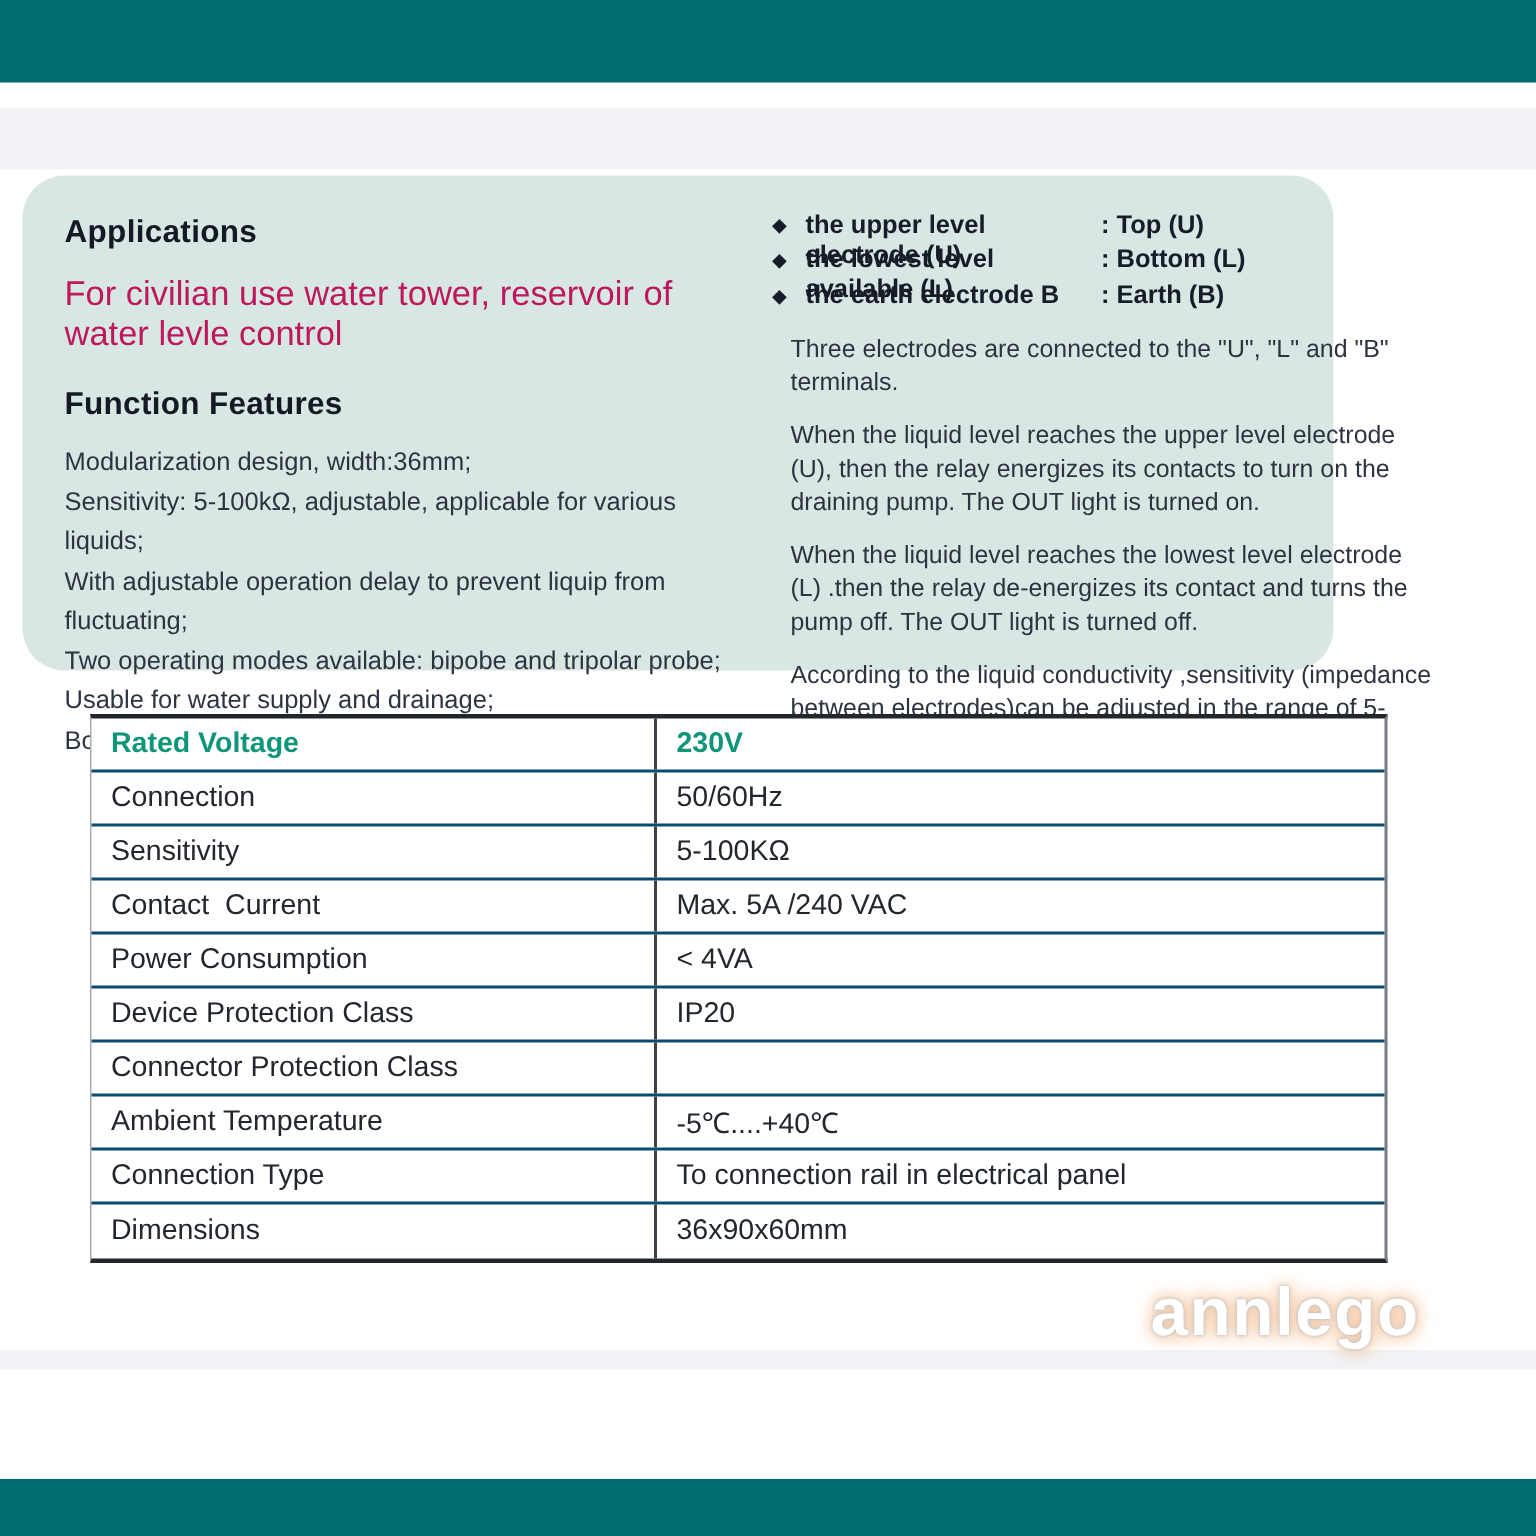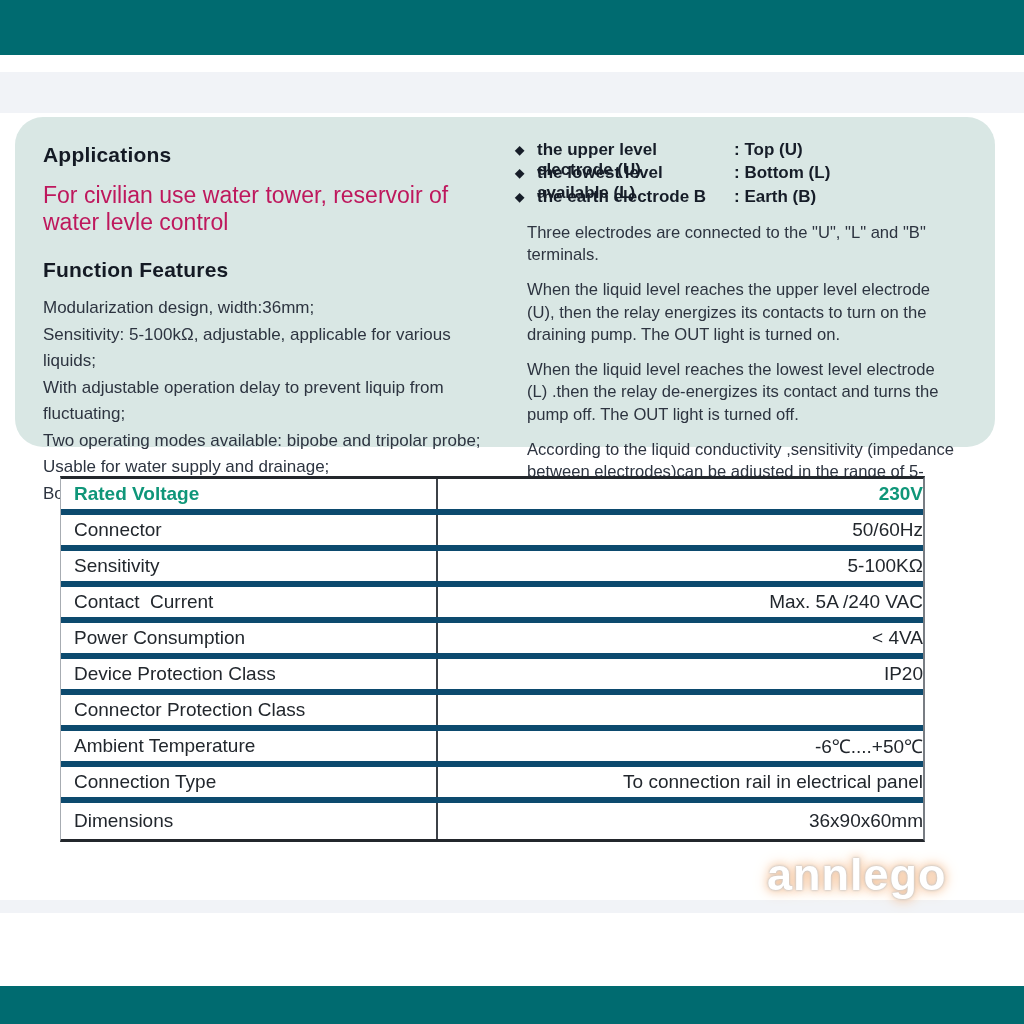--- a/index.html
+++ b/index.html
@@ -8,47 +8,47 @@
 
   
   .top-bar    { position:absolute; left:0; top:0;   width:1024px; height:55px; background:#006b70; }
   .bottom-bar { position:absolute; left:0; bottom:0; width:1024px; height:38px; background:#006b70; }
 
   
   .page-band { position:absolute; left:0; top:72px;  width:1024px; height:841px; background:#f1f3f7; }
   .sheet     { position:absolute; left:0; top:113px; width:1024px; height:787px; background:#ffffff; }
 
   
-  .mint-panel { position:absolute; left:15px; top:117px; width:980px; height:330px;
+  .mint-panel { position:absolute; left:15px; top:117px; width:874px; height:330px;
                 background:#d9e7e4; border-radius:28px; }
   .panel-left { position:absolute; left:28px; top:26px; width:452px; color:#2d3440; }
   .h-title    { font-size:21px; font-weight:bold; color:#141a24; letter-spacing:0.2px; }
   .app-body   { font-size:23px; margin-top:15px; color:#be185d; }
   .h-ff       { margin-top:22px; }
   .features   { margin-top:13px; font-size:17px; line-height:26.5px; }
 
   .panel-right { position:absolute; left:500px; top:23px; width:452px; color:#2d3440; }
   .elec-row   { display:flex; align-items:baseline; height:23.3px; font-size:17px; font-weight:bold; color:#161d28; }
   .diamond    { font-size:12px; width:14px; margin-right:8px; position:relative; top:-1px; }
   .elec-label { width:197px; }
   .elec-value { }
   .paras      { margin-top:3px; font-size:16.6px; line-height:22.6px; color:#2d3440; }
   .paras p    { margin:12px; }
 
   
   .spec-table { position:absolute; left:60px; top:476px; width:865px; box-sizing:border-box;
                 border-top:3px solid #23272c; border-bottom:3px solid #23272c;
                 border-left:1px solid #a7acb2; border-right:2px solid #787d83; background:#ffffff; }
-  .t-row  { display:flex; height:36px; box-sizing:border-box; border-bottom:6px solid #0c4a6e;
+  .t-row  { display:flex; height:36px; box-sizing:border-box; border-bottom:2px solid #0c4a6e;
             align-items:center; font-size:19px; color:#22272d; }
   .t-row:last-child { border-bottom:none; }
   .t-label { width:377px; min-width:377px; box-sizing:border-box; padding-left:13px;
              border-right:2px solid #3c4147; align-self:stretch; display:flex; align-items:center;
              white-space:pre-wrap; }
-  .t-value { flex:1; padding-left:13px; white-space:pre-wrap;text-align:right; }
+  .t-value { flex:1; padding-left:13px; white-space:pre-wrap; }
   .t-row.accent .t-label, .t-row.accent .t-value { color:#0f9679; font-weight:bold; }
 
   
   .watermark { position:absolute; left:767px; top:849px; font-size:45px; font-weight:bold;
                letter-spacing:1px; color:#ffffff;
                text-shadow: 0 0 2px #bfbfbf, 0 0 3px #cfcfcf, 0 0 10px #f3bb90, 0 0 16px #f6cda6; }
 </style>
 </head>
 <body>
 
@@ -99,21 +99,21 @@
     </div>
 
   </div>
 
   <div class="spec-table">
     <div class="t-row accent">
       <div class="t-label">Rated Voltage</div>
       <div class="t-value">230V</div>
     </div>
     <div class="t-row">
-      <div class="t-label">Connector</div>
+      <div class="t-label">Connection</div>
       <div class="t-value">50/60Hz</div>
     </div>
     <div class="t-row">
       <div class="t-label">Sensitivity</div>
       <div class="t-value">5-100KΩ</div>
     </div>
     <div class="t-row">
       <div class="t-label">Contact  Current</div>
       <div class="t-value">Max. 5A /240 VAC</div>
     </div>
@@ -123,21 +123,21 @@
     </div>
     <div class="t-row">
       <div class="t-label">Device Protection Class</div>
       <div class="t-value">IP20</div>
     </div>
     <div class="t-row">
       <div class="t-label">Connector Protection Class</div>
     </div>
     <div class="t-row">
       <div class="t-label">Ambient Temperature</div>
-      <div class="t-value">-6℃....+50℃</div>
+      <div class="t-value">-5℃....+40℃</div>
     </div>
     <div class="t-row">
       <div class="t-label">Connection Type</div>
       <div class="t-value">To connection rail in electrical panel</div>
     </div>
     <div class="t-row">
       <div class="t-label">Dimensions</div>
       <div class="t-value">36x90x60mm</div>
     </div>
   </div>

